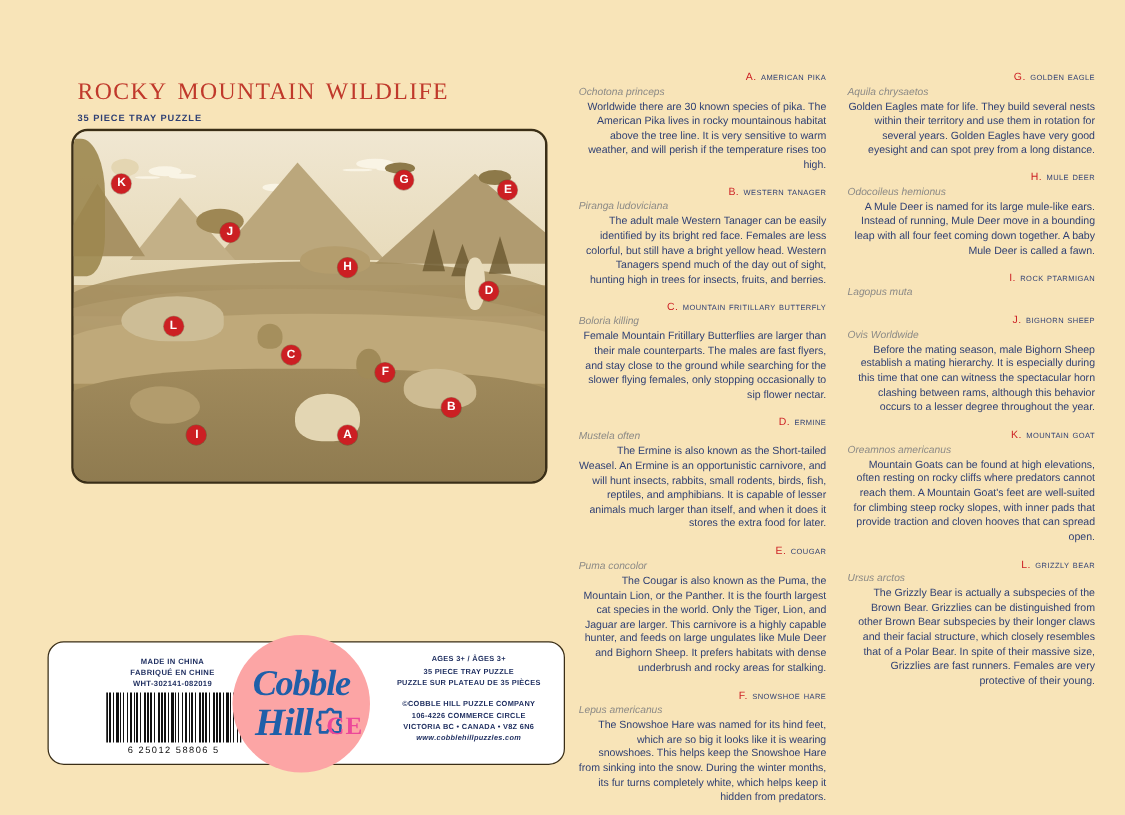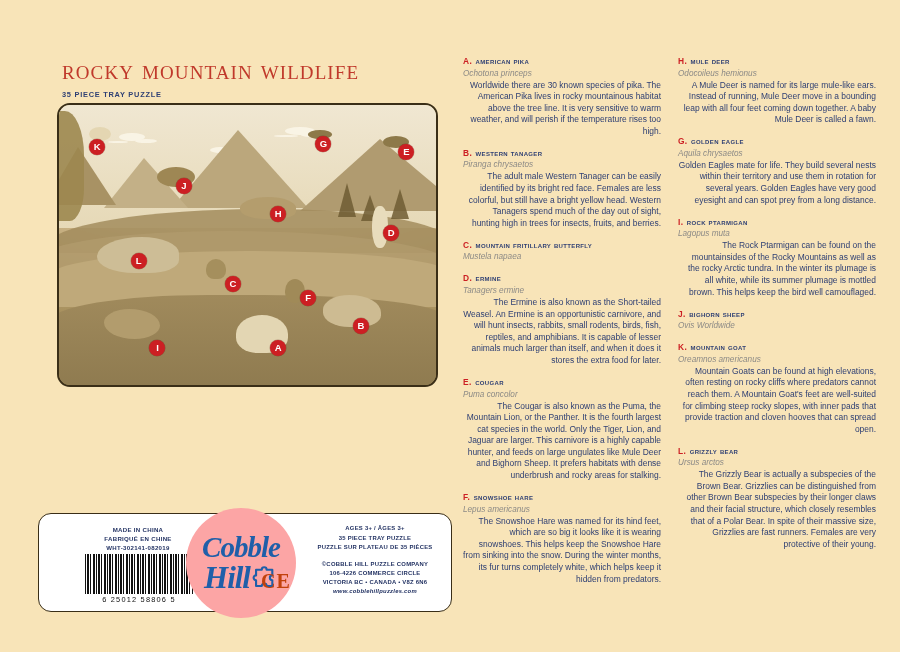--- a/index.html
+++ b/index.html
@@ -99,24 +99,25 @@
     top: 56px;
     width: 198px;
     color: #2e3f73;
   }
   #col-mid { left: 463px; }
   #col-right { left: 678px; }
 
   .entry { margin-bottom: 10.5px; }
   .entry-head {
     font-size: 8.4px;
-    font-weight: bold;
+    font-weight: normal;
     letter-spacing: 0.35px;
     line-height: 11px;
     white-space: nowrap;
+    text-align: right;
   }
   .entry-letter { color: #cc1f23; margin-right: 3.5px; }
   .entry-name { color: #2e3f73; font-variant: small-caps; text-transform: lowercase; }
   .entry-sci {
     font-size: 8.2px;
     font-style: italic;
     color: #8c8a86;
     line-height: 11.5px;
     margin-top: 0.5px;
   }
@@ -176,21 +177,21 @@
   #right-label {
     left: 262px; top: 10px; width: 148px;
     font-size: 5.9px; font-weight: bold; letter-spacing: .25px; line-height: 8.8px;
   }
   #right-label .ages { margin-bottom: 1px; }
   #right-label .addr { margin-top: 9px; }
   #right-label .web { font-style: italic; font-weight: bold; }
   #ce-mark {
     position: absolute; left: 222px; top: 56px;
     font-family: "Liberation Serif", serif;
-    font-size: 20px; font-weight: bold; color: #c2410c;
+    font-size: 20px; font-weight: bold; color: #ec4899;
     letter-spacing: 1px;
   }
 </style>
 </head>
 <body>
 
 <div id="page">
 
   <div id="title-block">
     <div id="page-title">Rocky Mountain Wildlife</div>
@@ -253,34 +254,35 @@
       <div class="entry-head">
         <span class="entry-letter">A.</span><span class="entry-name">American Pika</span>
       </div>
       <div class="entry-sci">Ochotona princeps</div>
       <div class="entry-body">Worldwide there are 30 known species of pika. The American Pika lives in rocky mountainous habitat above the tree line. It is very sensitive to warm weather, and will perish if the temperature rises too high.</div>
     </div>
     <div class="entry">
       <div class="entry-head">
         <span class="entry-letter">B.</span><span class="entry-name">Western Tanager</span>
       </div>
-      <div class="entry-sci">Piranga chrysaetos</div>
+      <div class="entry-sci">Piranga ludoviciana</div>
       <div class="entry-body">The adult male Western Tanager can be easily identified by its bright red face. Females are less colorful, but still have a bright yellow head. Western Tanagers spend much of the day out of sight, hunting high in trees for insects, fruits, and berries.</div>
     </div>
     <div class="entry">
       <div class="entry-head">
         <span class="entry-letter">C.</span><span class="entry-name">Mountain Fritillary Butterfly</span>
       </div>
-      <div class="entry-sci">Mustela napaea</div>
+      <div class="entry-sci">Boloria killing</div>
+      <div class="entry-body">Female Mountain Fritillary Butterflies are larger than their male counterparts. The males are fast flyers, and stay close to the ground while searching for the slower flying females, only stopping occasionally to sip flower nectar.</div>
     </div>
     <div class="entry">
       <div class="entry-head">
         <span class="entry-letter">D.</span><span class="entry-name">Ermine</span>
       </div>
-      <div class="entry-sci">Tanagers ermine</div>
+      <div class="entry-sci">Mustela often</div>
       <div class="entry-body">The Ermine is also known as the Short-tailed Weasel.  An Ermine is an opportunistic carnivore, and will hunt insects, rabbits, small rodents, birds, fish, reptiles, and amphibians. It is capable of lesser animals much larger than itself, and when it does it stores the extra food for later.</div>
     </div>
     <div class="entry">
       <div class="entry-head">
         <span class="entry-letter">E.</span><span class="entry-name">Cougar</span>
       </div>
       <div class="entry-sci">Puma concolor</div>
       <div class="entry-body">The Cougar is also known as the Puma, the Mountain Lion, or the Panther. It is the fourth largest cat species in the world. Only the Tiger, Lion, and Jaguar are larger. This carnivore is a highly capable hunter, and feeds on large ungulates like Mule Deer and Bighorn Sheep. It prefers habitats with dense underbrush and rocky areas for stalking.</div>
     </div>
     <div class="entry">
@@ -288,44 +290,44 @@
         <span class="entry-letter">F.</span><span class="entry-name">Snowshoe Hare</span>
       </div>
       <div class="entry-sci">Lepus americanus</div>
       <div class="entry-body">The Snowshoe Hare was named for its hind feet, which are so big it looks like it is wearing snowshoes. This helps keep the Snowshoe Hare from sinking into the snow. During the winter months, its fur turns completely white, which helps keep it hidden from predators.</div>
     </div>
   </div>
 
   <div class="col" id="col-right">
     <div class="entry">
       <div class="entry-head">
+        <span class="entry-letter">G.</span><span class="entry-name">Golden Eagle</span>
+      </div>
+      <div class="entry-sci">Aquila chrysaetos</div>
+      <div class="entry-body">Golden Eagles mate for life. They build several nests within their territory and use them in rotation for several years. Golden Eagles have very good eyesight and can spot prey from a long distance.</div>
+    </div>
+    <div class="entry">
+      <div class="entry-head">
         <span class="entry-letter">H.</span><span class="entry-name">Mule Deer</span>
       </div>
       <div class="entry-sci">Odocoileus hemionus</div>
       <div class="entry-body">A Mule Deer is named for its large mule-like ears. Instead of running, Mule Deer move in a bounding leap with all four feet coming down together. A baby Mule Deer is called a fawn.</div>
     </div>
     <div class="entry">
       <div class="entry-head">
-        <span class="entry-letter">G.</span><span class="entry-name">Golden Eagle</span>
-      </div>
-      <div class="entry-sci">Aquila chrysaetos</div>
-      <div class="entry-body">Golden Eagles mate for life. They build several nests within their territory and use them in rotation for several years. Golden Eagles have very good eyesight and can spot prey from a long distance.</div>
-    </div>
-    <div class="entry">
-      <div class="entry-head">
         <span class="entry-letter">I.</span><span class="entry-name">Rock Ptarmigan</span>
       </div>
       <div class="entry-sci">Lagopus muta</div>
-      <div class="entry-body">The Rock Ptarmigan can be found on the mountainsides of the Rocky Mountains as well as the rocky Arctic tundra. In the winter its plumage is all white, while its summer plumage is mottled brown. This helps keep the bird well camouflaged.</div>
     </div>
     <div class="entry">
       <div class="entry-head">
         <span class="entry-letter">J.</span><span class="entry-name">Bighorn Sheep</span>
       </div>
       <div class="entry-sci">Ovis Worldwide</div>
+      <div class="entry-body">Before the mating season, male Bighorn Sheep establish a mating hierarchy. It is especially during this time that one can witness the spectacular horn clashing between rams, although this behavior occurs to a lesser degree throughout the year.</div>
     </div>
     <div class="entry">
       <div class="entry-head">
         <span class="entry-letter">K.</span><span class="entry-name">Mountain Goat</span>
       </div>
       <div class="entry-sci">Oreamnos americanus</div>
       <div class="entry-body">Mountain Goats can be found at high elevations, often resting on rocky cliffs where predators cannot reach them. A Mountain Goat's feet are well-suited for climbing steep rocky slopes, with inner pads that provide traction and cloven hooves that can spread open.</div>
     </div>
     <div class="entry">
       <div class="entry-head">

